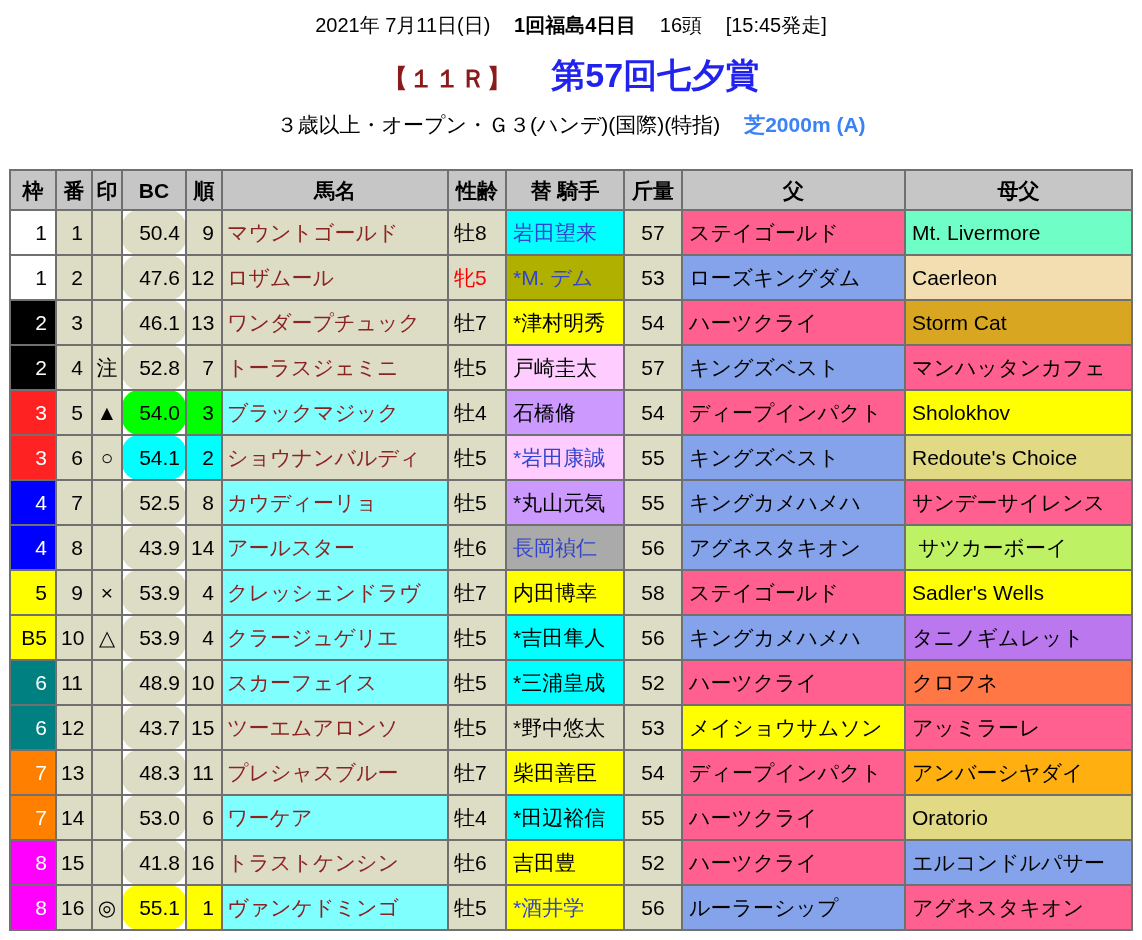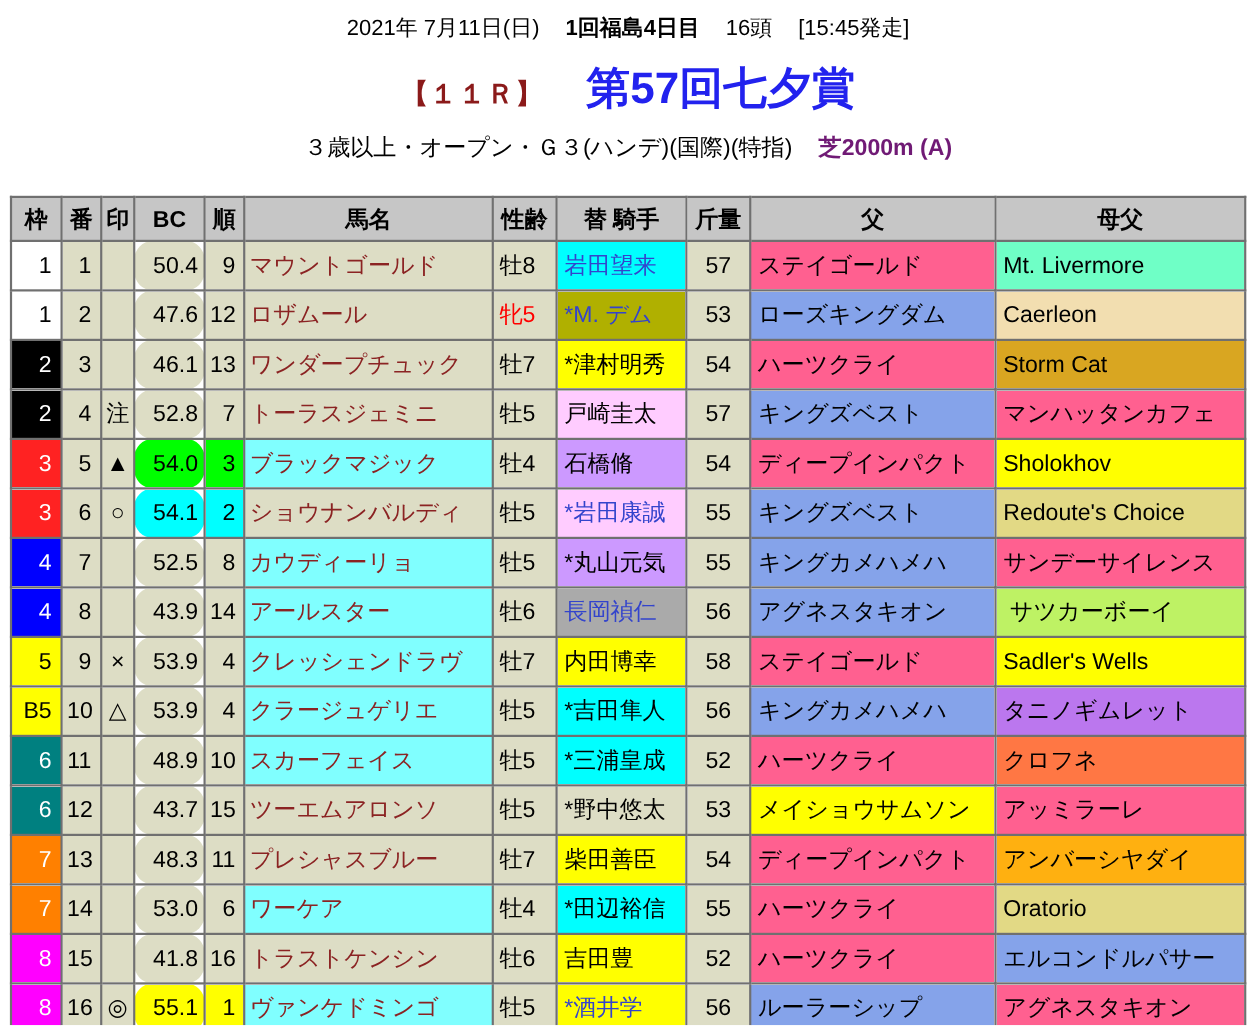--- a/index.html
+++ b/index.html
@@ -7,23 +7,23 @@
     position:relative;width:1142px;height:932px;overflow:hidden;
     font-family:Liberation Sans, sans-serif;
     background:#FFFFFF;color:#000;
   }
   .hdr{text-align:center;padding-top:12px;}
   .l1{font-size:20px;white-space:nowrap;}
   .l1 span{margin:0 9px;}
   .l1 .meet{font-weight:bold;}
   .l2{margin-top:14px;white-space:nowrap;}
   .race-no{color:#8B1A1A;font-weight:bold;font-size:25px;letter-spacing:1px;}
-  .race-name{color:#2222EE;font-weight:bold;font-size:40px;margin-left:34px;}
+  .race-name{color:#2222EE;font-weight:bold;font-size:34px;margin-left:34px;}
   .l3{margin-top:12px;font-size:21px;white-space:nowrap;}
-  .course{color:#701a75;font-weight:bold;margin-left:18px;}
+  .course{color:#3b82f6;font-weight:bold;margin-left:18px;}
 
   table.race{
     border-collapse:collapse;table-layout:fixed;
     margin:30px auto 0;width:1122px;
     border:2px solid #707070;
   }
   th,td{
     border:2px solid #707070;
     overflow:hidden;white-space:nowrap;
     font-size:21px;line-height:1;

